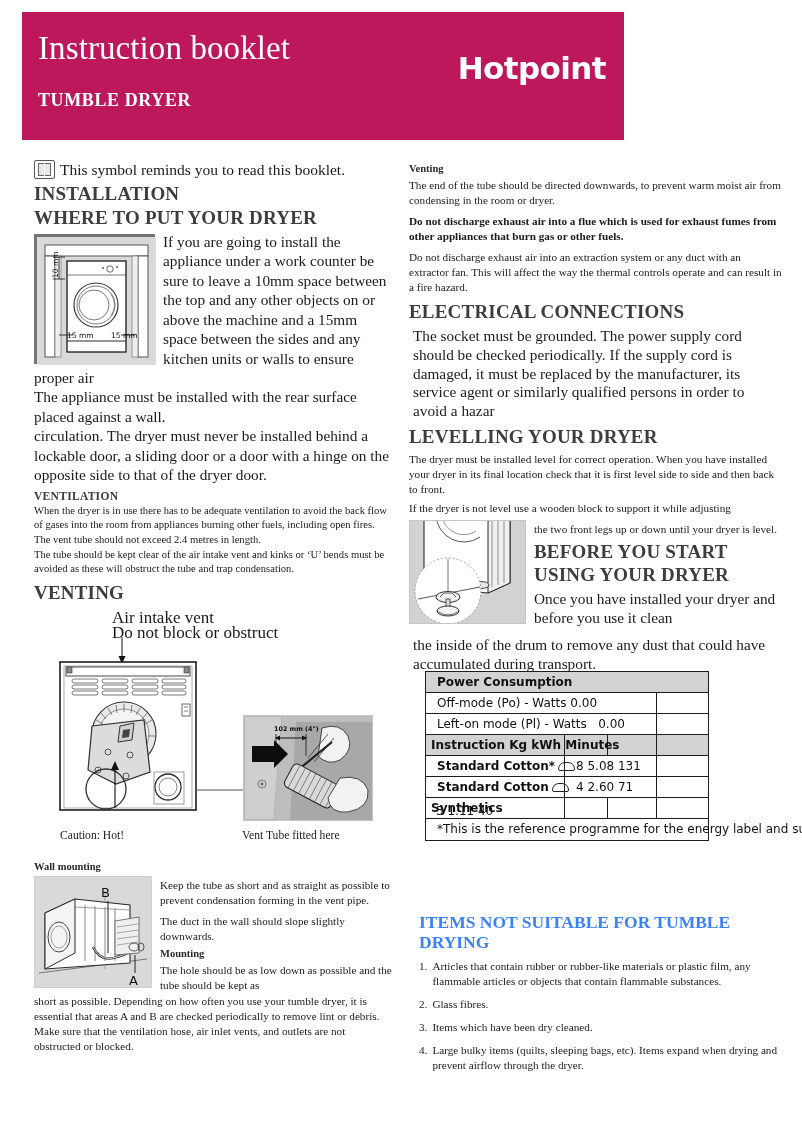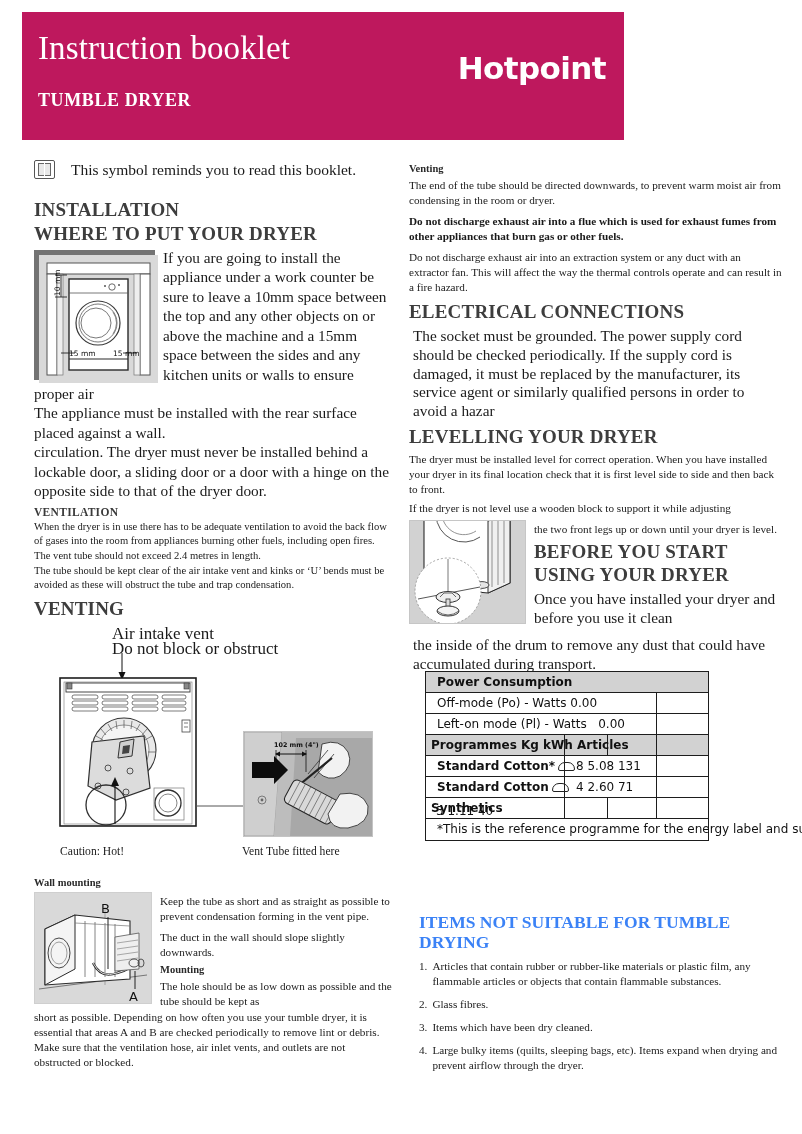--- a/index.html
+++ b/index.html
@@ -33,21 +33,21 @@
     font-family:"DejaVu Sans",sans-serif;
     font-size:31px;font-weight:bold;color:#ffffff;
     letter-spacing:-0.6px;
   }
 
   
   .col-l{position:absolute;left:34px;top:160px;width:358px;}
   .col-r{position:absolute;left:409px;top:163px;width:374px;}
 
   
-  .sym-line{display:flex;align-items:center;gap:16px;margin-bottom:20px;}
+  .sym-line{display:flex;align-items:center;gap:5px;margin-bottom:4px;}
   .sym-txt{font-size:15.5px;}
   .book-ico{
     width:19px;height:17px;border:1.4px solid #555;border-radius:2px;
     display:inline-block;position:relative;background:#fff;flex:none;
   }
   .book-ico::before{
     content:"";position:absolute;left:3px;top:2px;width:5px;height:11px;
     border:1px solid #666;border-right:none;background:#e8e8e8;
   }
   .book-ico::after{
@@ -64,21 +64,21 @@
   p.small{font-size:10.6px;line-height:1.30;margin:0 0 1px;}
   p.med{font-size:11.2px;line-height:1.34;margin:4px 0 6px;}
   p.rbig{font-size:15.3px;line-height:1.23;margin:4px;}
 
   .flow{overflow:hidden;}
   .fig-left{float:left;margin:2px 8px 2px 0;}
 
   
   .fig-recess{
     width:121px;height:130px;background:#d9d9d9;position:relative;
-    border:5px solid #737373;box-sizing:border-box;
+    border:3px solid #737373;box-sizing:border-box;
   }
 
   
   .venting-wrap{position:relative;height:248px;margin-top:2px;}
   .vent-lbl{position:absolute;font-size:17px;line-height:1.28;}
   .cap{font-size:11.6px;}
 
   .rear-fig{position:absolute;left:24px;top:53px;width:140px;height:152px;}
   .inset-fig{position:absolute;left:209px;top:108px;width:130px;height:106px;background:#d4d4d4;border:1px solid #c4c4c4;box-sizing:border-box;}
 
@@ -459,21 +459,21 @@
           <tr>
             <td colspan="3">
               <span>Left-on mode (Pl) - Watts</span>
               <span>&nbsp;</span>
               <span>0.00</span>
             </td>
             <td></td>
           </tr>
           <tr>
             <td class="shade ovf">
-              <span>Programmes Kg kWh Articles</span>
+              <span>Instruction Kg kWh Minutes</span>
             </td>
             <td class="shade"></td>
             <td class="shade"></td>
             <td class="shade"></td>
           </tr>
           <tr>
             <td class="bold">
               <span>Standard Cotton*</span><span class="garment"></span>
             </td>
             <td colspan="2">8 5.08 131</td>

